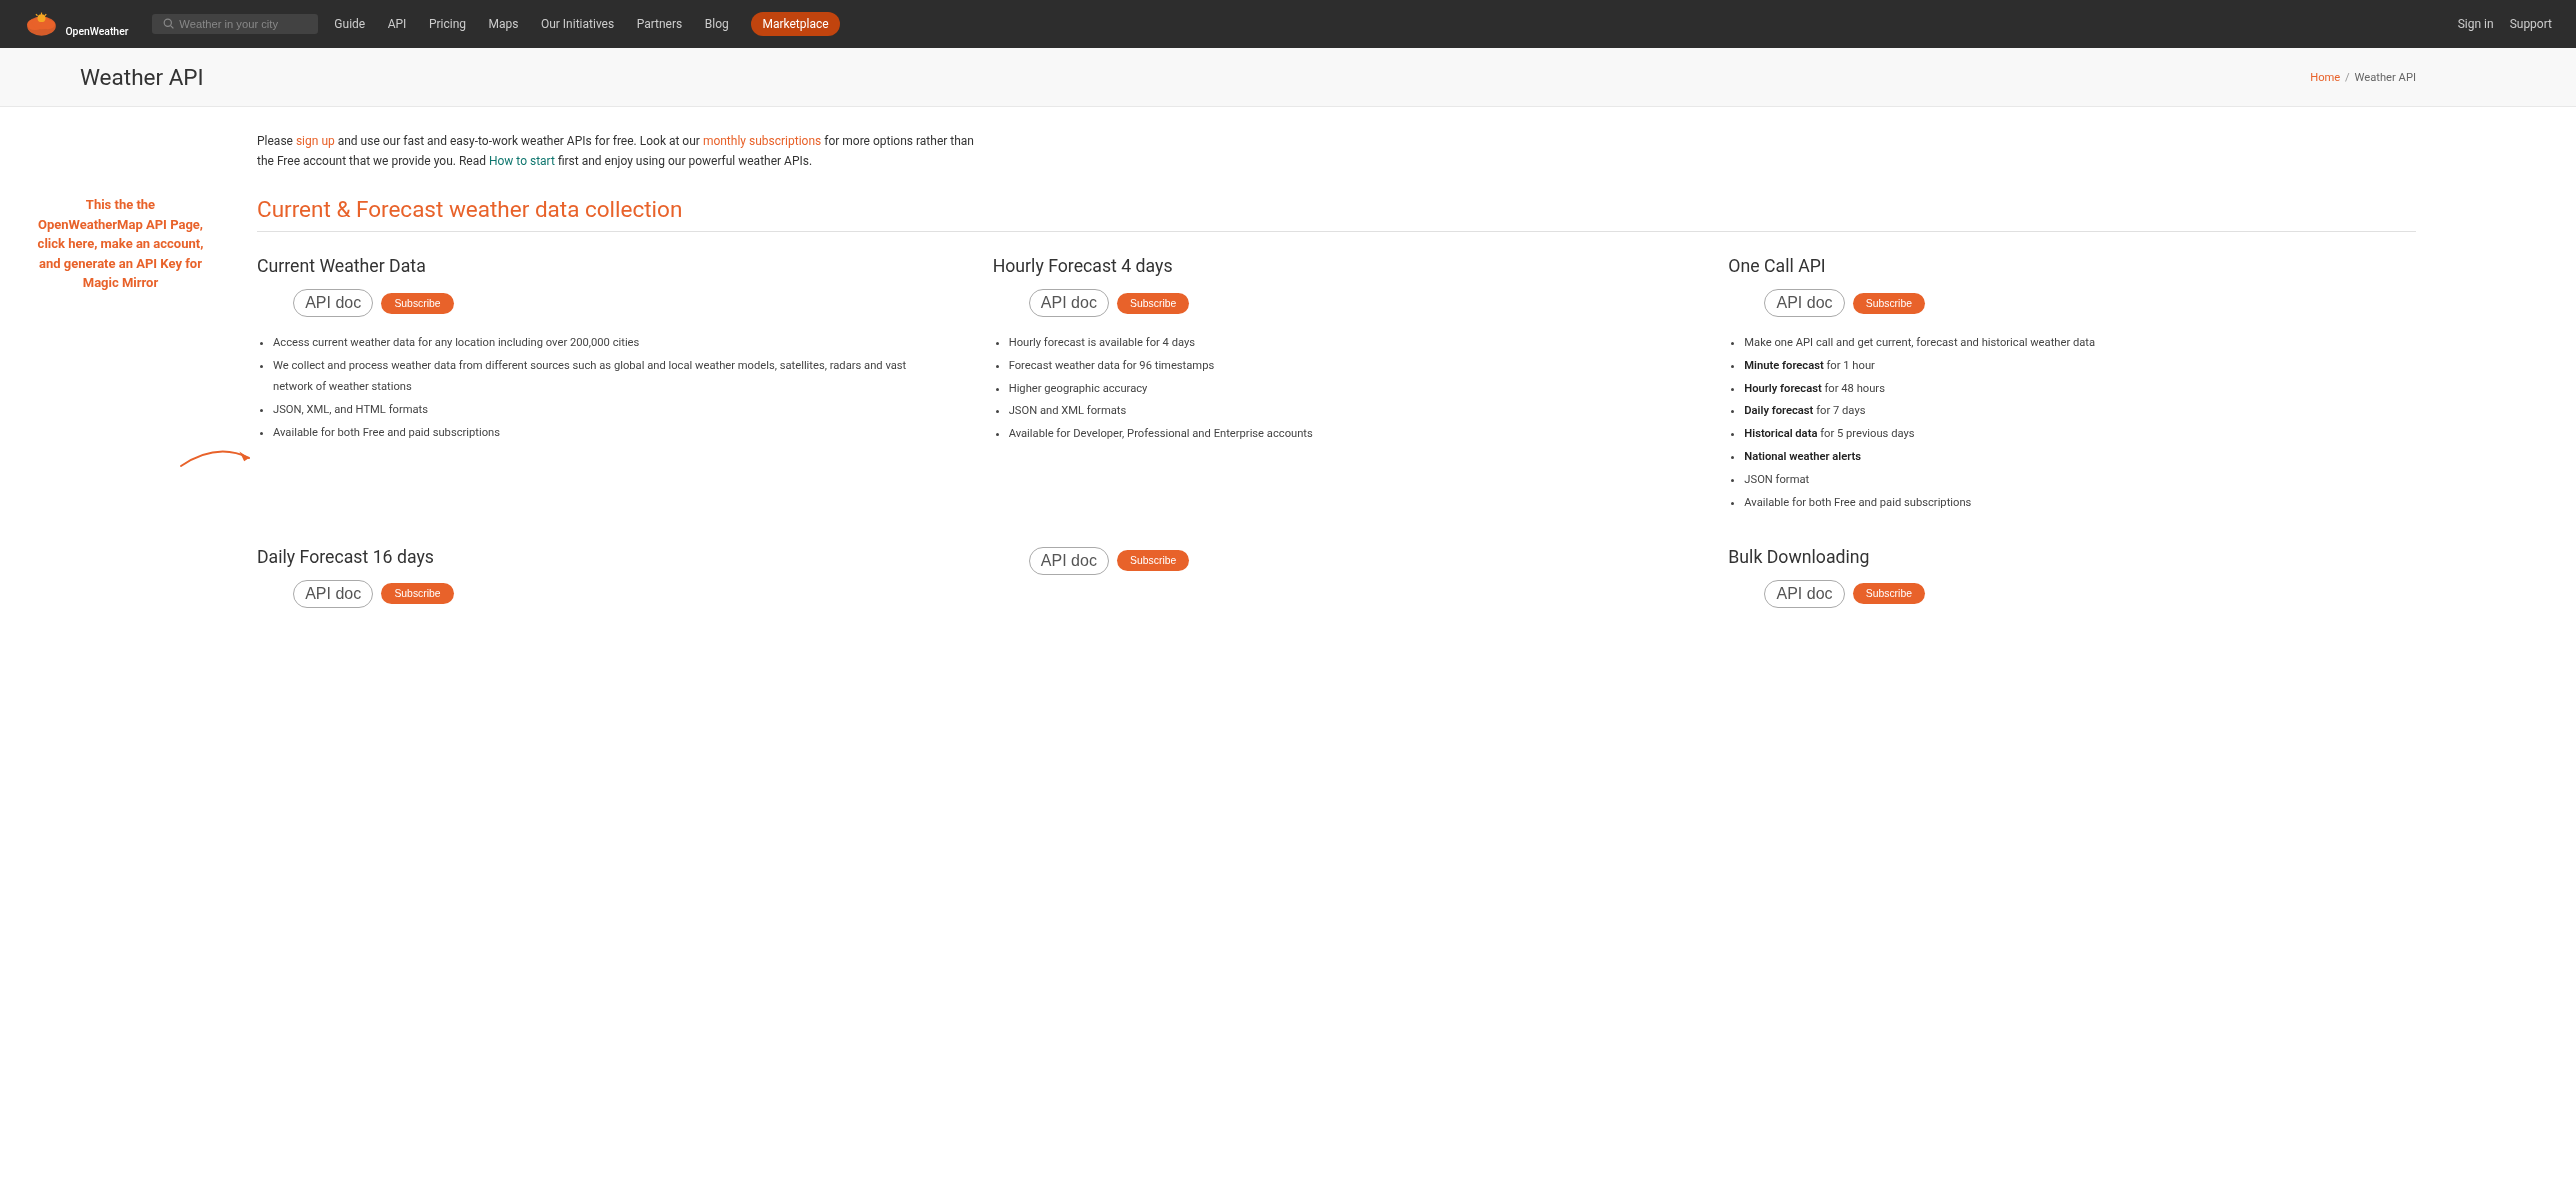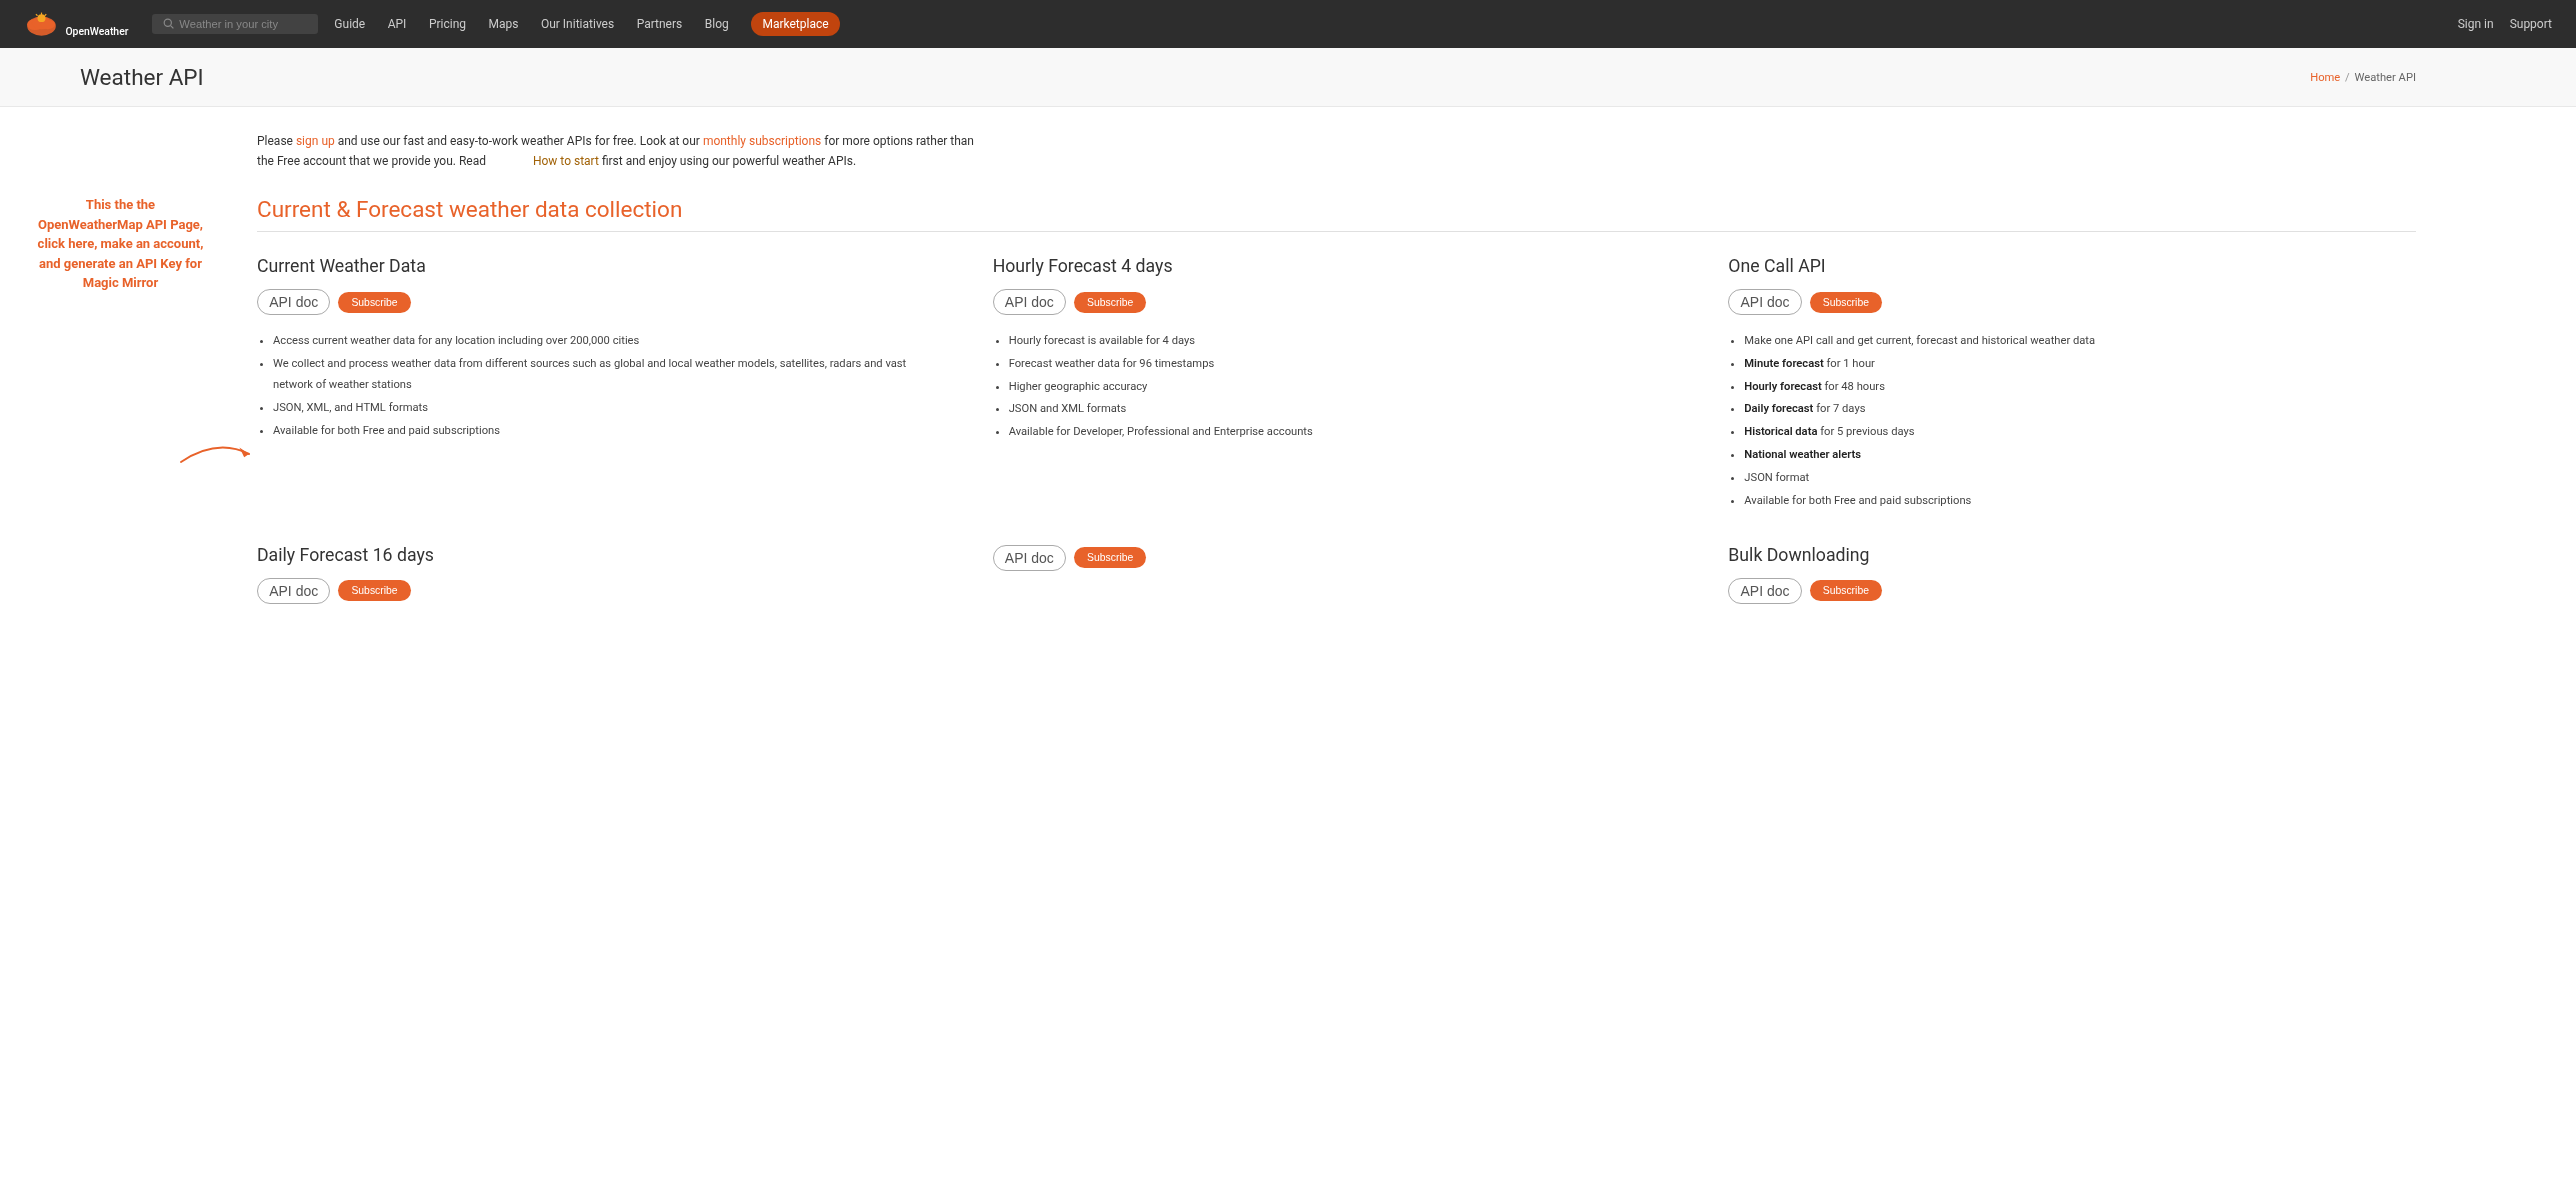--- a/index.html
+++ b/index.html
@@ -169,23 +169,24 @@
       margin-bottom: 14.4px;
       align-items: center;
       flex-wrap: wrap;
     }
     .btn-api-doc {
       border: 0.8px solid #aaa;
       background: #fff;
       color: #555;
       padding: 4px 11.2px;
       border-radius: 16px;
-      font-size: 14px;
+      font-size: 16px;
       cursor: pointer;
       white-space: nowrap;
+      margin-left: 36px;
     }
     .btn-subscribe {
       background: #e8622a;
       color: #fff;
       border: none;
       padding: 4.8px 13px;
       border-radius: 16px;
       font-size: 10.4px;
       cursor: pointer;
       white-space: nowrap;
@@ -267,21 +268,21 @@
   </div>
 
   <div class="content-area">
 
     <p class="intro-text">
       <span>Please </span>
       <a style="color:#e8622a; text-decoration:none;">sign up</a>
       <span> and use our fast and easy-to-work weather APIs for free. Look at our </span>
       <a style="color:#e8622a; text-decoration:none;">monthly subscriptions</a>
       <span> for more options rather than the Free account that we provide you. Read </span>
-      <a style="color:#a16207; text-decoration:none;margin-left:44px;">How to start</a>
+      <a style="color:#0f766e; text-decoration:none;">How to start</a>
       <span> first and enjoy using our powerful weather APIs.</span>
     </p>
 
     <h2 class="section-heading">Current &amp; Forecast weather data collection</h2>
     <hr class="section-divider">
 
     <div class="cards-grid">
 
       <div class="card">
         <h3 class="card-title">Current Weather Data</h3>

